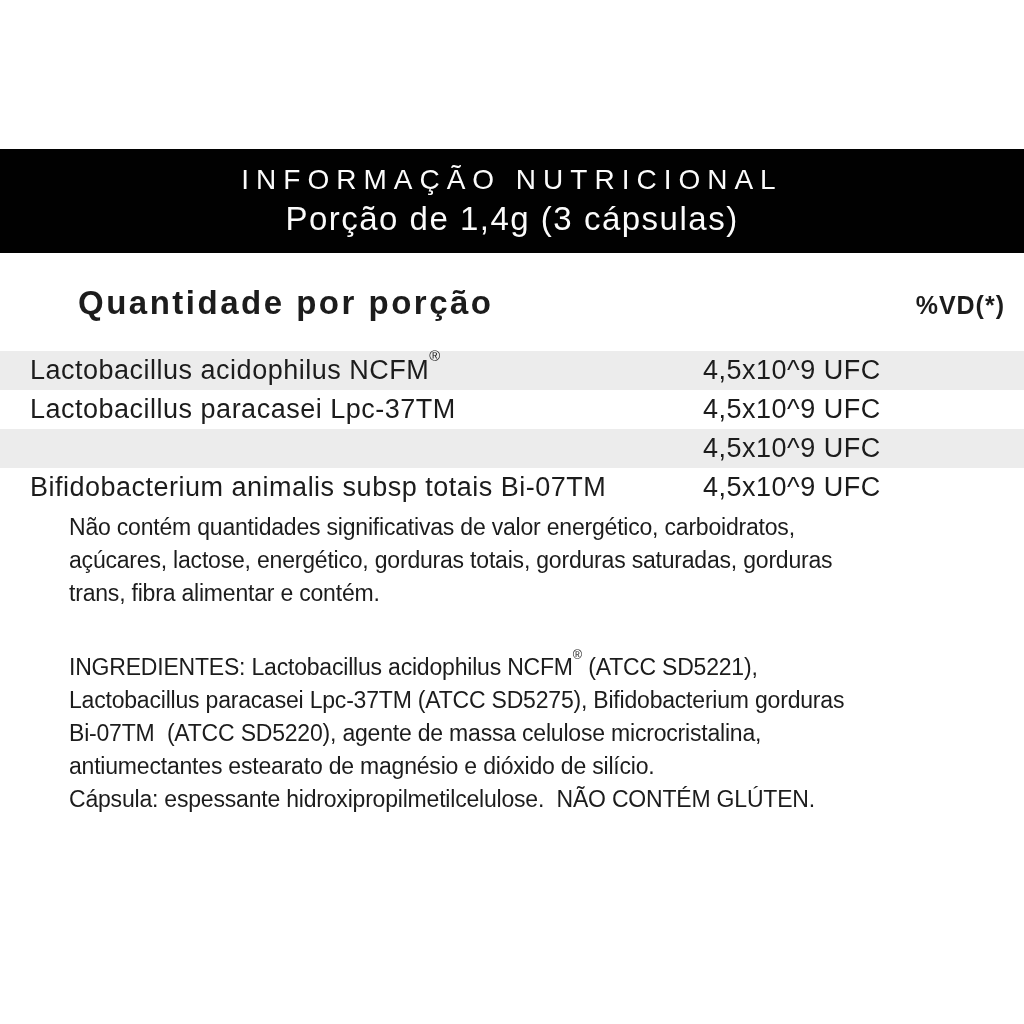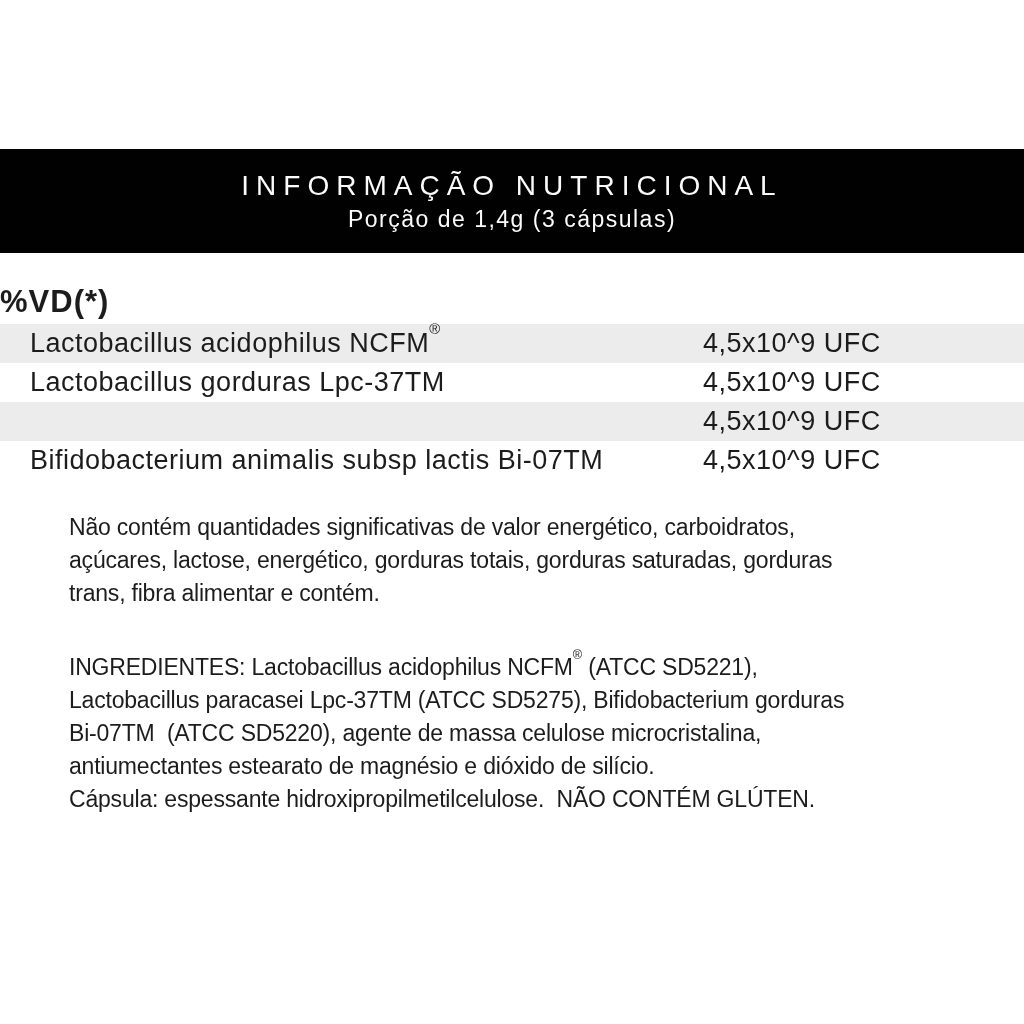--- a/index.html
+++ b/index.html
@@ -31,21 +31,21 @@
     align-items: center;
     justify-content: center;
     gap: 4px;
   }
   .band-title {
     font-size: 28px;
     letter-spacing: 7px;
     white-space: pre;
   }
   .band-subtitle {
-    font-size: 23px;
+    font-size: 33px;
     letter-spacing: 1.5px;
     white-space: pre;
   }
 
   
   .table-header {
     position: absolute;
     left: 0;
     top: 272px;
     width: 1024px;
@@ -58,31 +58,31 @@
   }
   .qty-title {
     margin-left: 78px;
     font-size: 33px;
     font-weight: bold;
     letter-spacing: 2.5px;
     white-space: pre;
   }
   .vd-title {
     margin-right: 19px;
-    font-size: 31px;
+    font-size: 25px;
     font-weight: bold;
     letter-spacing: 1px;
     white-space: pre;
   }
 
   
   .nutrient-table {
     position: absolute;
     left: 0;
-    top: 324px;
+    top: 351px;
     width: 1024px;
   }
   .n-row {
     position: relative;
     width: 1024px;
     height: 39px;
     display: flex;
     align-items: center;
     font-size: 27px;
     letter-spacing: 0.5px;
@@ -123,37 +123,38 @@
 <body>
 
 <div class="page">
 
   <div class="band">
     <div class="band-title">INFORMAÇÃO NUTRICIONAL</div>
     <div class="band-subtitle">Porção de 1,4g (3 cápsulas)</div>
   </div>
 
   <div class="table-header">
+    <div class="qty-title">Quantidade por porção</div>
     <div class="vd-title">%VD(*)</div>
   </div>
 
   <div class="nutrient-table">
     <div class="n-row shaded">
       <span class="n-name">Lactobacillus acidophilus NCFM<sup class="reg">®</sup></span>
       <span class="n-value">4,5x10^9 UFC</span>
     </div>
     <div class="n-row">
-      <span class="n-name">Lactobacillus gorduras Lpc-37TM</span>
+      <span class="n-name">Lactobacillus paracasei Lpc-37TM</span>
       <span class="n-value">4,5x10^9 UFC</span>
     </div>
     <div class="n-row shaded">
       <span class="n-value">4,5x10^9 UFC</span>
     </div>
     <div class="n-row">
-      <span class="n-name">Bifidobacterium animalis subsp lactis Bi-07TM</span>
+      <span class="n-name">Bifidobacterium animalis subsp totais Bi-07TM</span>
       <span class="n-value">4,5x10^9 UFC</span>
     </div>
   </div>
 
   <div class="para para-nosig">
     <div class="line">Não contém quantidades significativas de valor energético, carboidratos,</div>
     <div class="line">açúcares, lactose, energético, gorduras totais, gorduras saturadas, gorduras</div>
     <div class="line">trans, fibra alimentar e contém.</div>
   </div>
 

